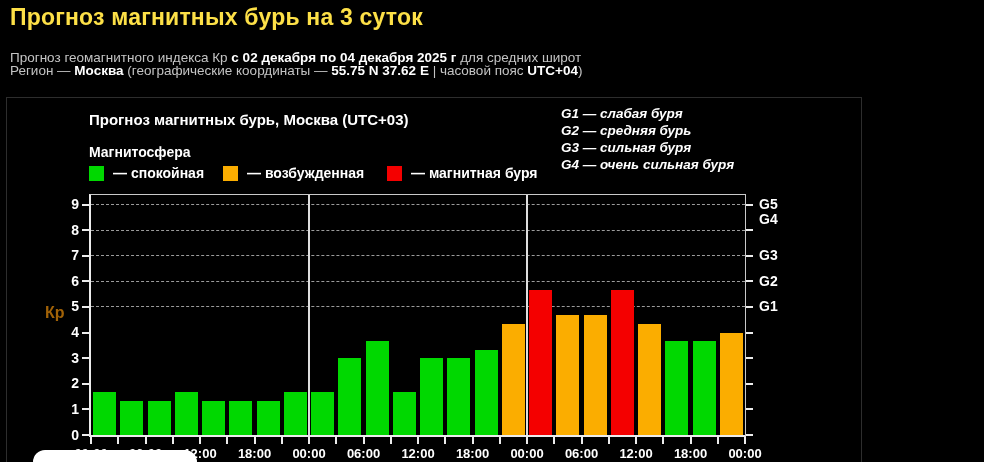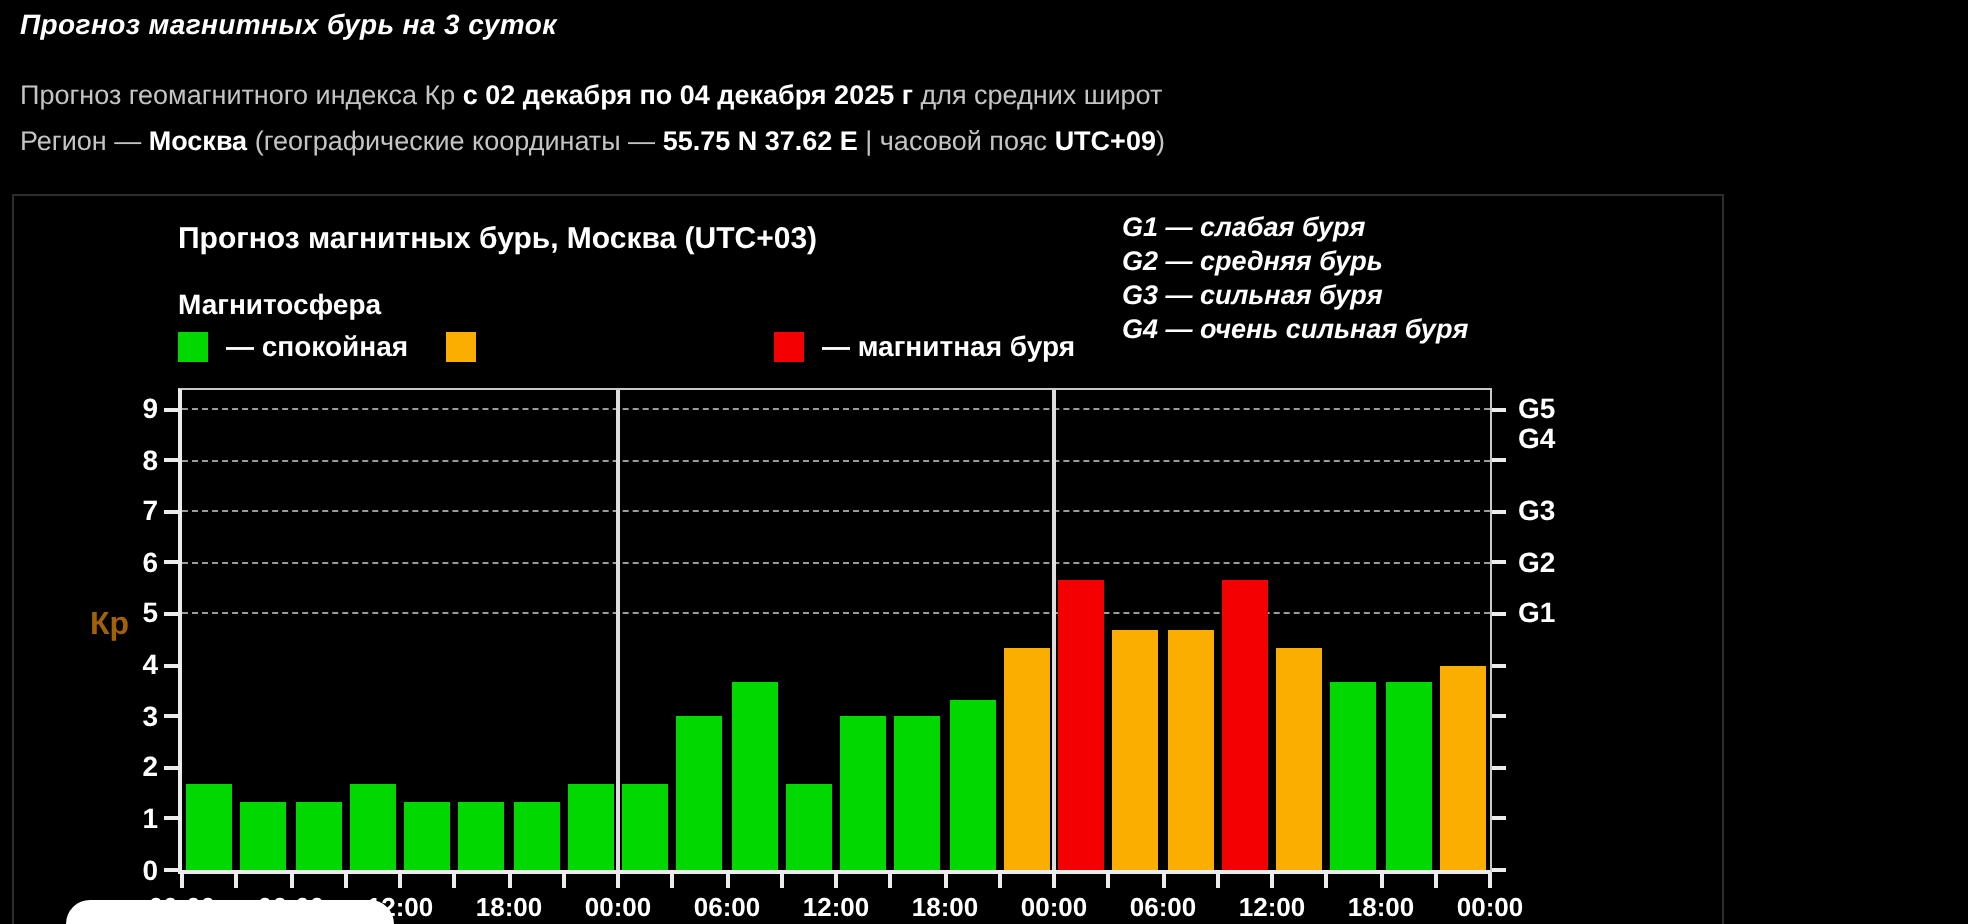--- a/index.html
+++ b/index.html
@@ -3,25 +3,25 @@
 <meta charset="utf-8">
 <style>
   html,body{margin:0;padding:0;background:#000;}
   body{
     width:984px;height:462px;position:relative;overflow:hidden;
     font-family:"Liberation Sans","DejaVu Sans",sans-serif;
     -webkit-font-smoothing:antialiased;
   }
   .abs{position:absolute;}
   .page-title{
-    left:10px;top:4px;font-size:14px;font-weight:bold;color:#ffffff;letter-spacing:.2px;font-style:italic;
+    left:10px;top:4px;font-size:23px;font-weight:bold;color:#fde047;letter-spacing:.2px;
   }
   .sub-line{left:10px;font-size:13.5px;color:#c4c4c4;white-space:nowrap;}
   .sub-line b{color:#fff;}
-  #line1{top:40px;}
+  #line1{top:50px;}
   #line2{top:63px;}
   .chart-panel{
     left:6px;top:97px;width:854px;height:400px;
     border:1px solid #2d2d2d;border-bottom:none;background:#000;
   }
   .chart-title{left:82px;top:13px;font-size:15px;font-weight:bold;color:#fff;}
   .legend-title{left:82px;top:46px;font-size:14px;font-weight:bold;color:#fff;}
   .legend-item{top:67px;height:16px;display:flex;align-items:center;}
   .legend-swatch{width:15px;height:15px;display:inline-block;margin-right:9px;flex:0 0 auto;}
   .legend-label{font-size:14px;font-weight:bold;color:#fff;white-space:nowrap;}
@@ -45,32 +45,33 @@
     border-radius:12px 12px 0 0;z-index:9;
   }
 </style>
 </head>
 <body>
 
 <div class="abs page-title">Прогноз магнитных бурь на 3 суток</div>
 
 <div class="abs sub-line" id="line1"><span>Прогноз геомагнитного индекса Кр </span><b>с 02 декабря по 04 декабря 2025 г</b><span> для средних широт</span></div>
 
-<div class="abs sub-line" id="line2"><span>Регион — </span><b>Москва</b><span> (географические координаты — </span><b>55.75 N 37.62 E</b><span> | часовой пояс </span><b>UTC+09</b><span>)</span></div>
+<div class="abs sub-line" id="line2"><span>Регион — </span><b>Москва</b><span> (географические координаты — </span><b>55.75 N 37.62 E</b><span> | часовой пояс </span><b>UTC+04</b><span>)</span></div>
 
 <div class="abs chart-panel">
   <div class="abs chart-title">Прогноз магнитных бурь, Москва (UTC+03)</div>
   <div class="abs legend-title">Магнитосфера</div>
 
   <div class="abs legend-item" style="left:82px">
     <span class="legend-swatch" style="background: rgb(0, 216, 0);"></span>
     <span class="legend-label">— спокойная</span>
   </div>
   <div class="abs legend-item" style="left:216px">
     <span class="legend-swatch" style="background: rgb(251, 173, 0);"></span>
+    <span class="legend-label">— возбужденная</span>
   </div>
   <div class="abs legend-item" style="left:380px">
     <span class="legend-swatch" style="background: rgb(244, 0, 0);"></span>
     <span class="legend-label">— магнитная буря</span>
   </div>
 
   <div class="abs g-legend">
     <div>G1 — слабая буря</div>
     <div>G2 — средняя бурь</div>
     <div>G3 — сильная буря</div>

